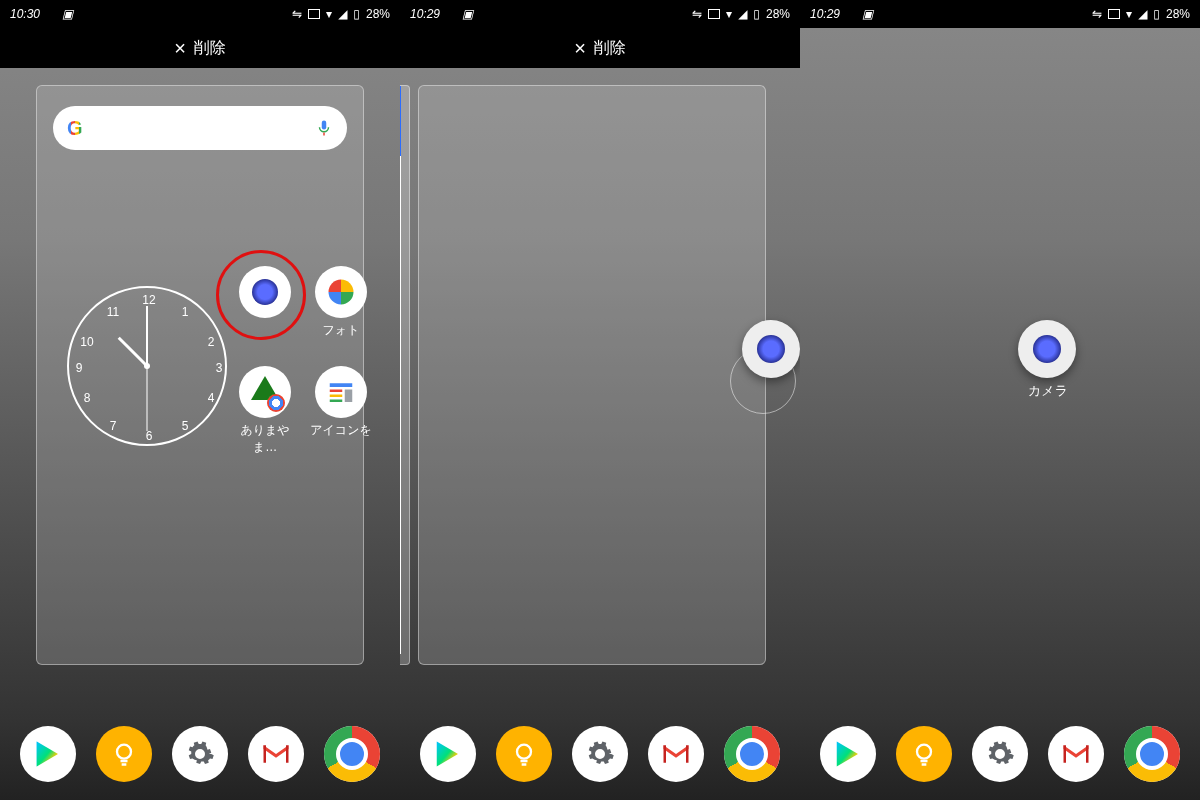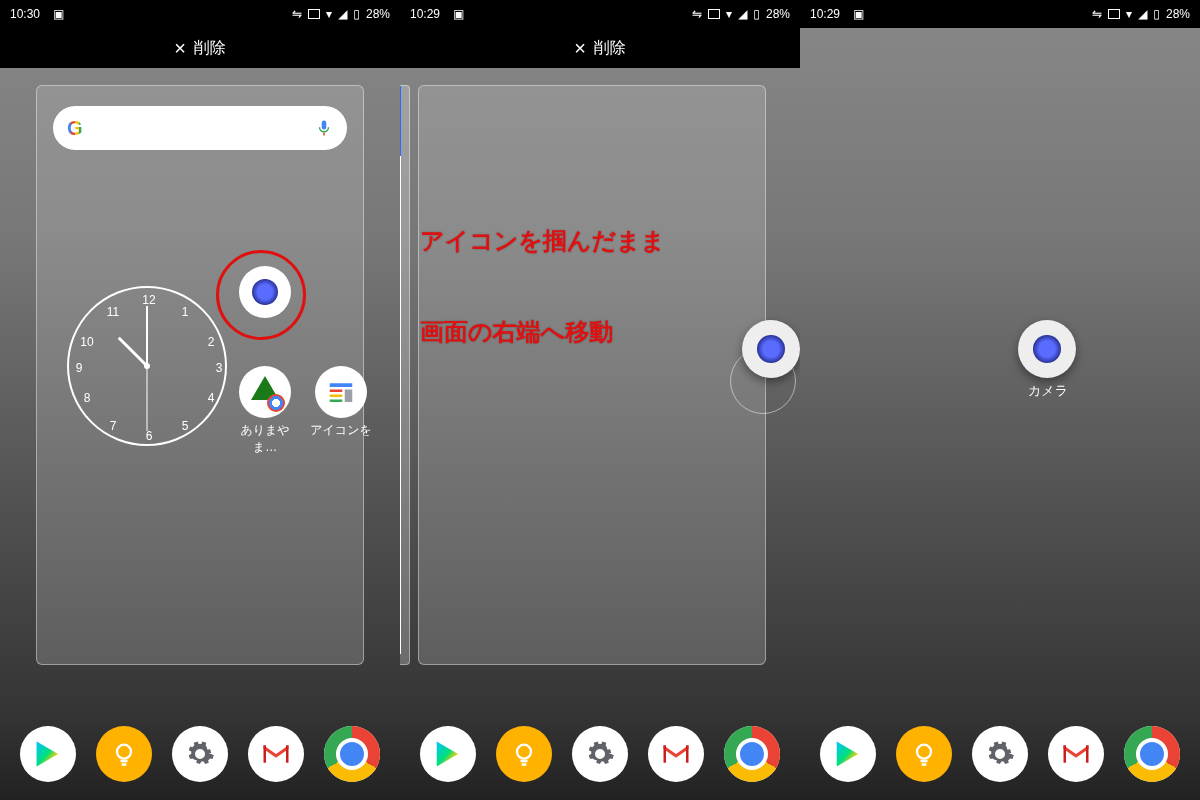--- a/index.html
+++ b/index.html
@@ -23,21 +23,21 @@
   .status-bar {
     height: 28px;
     background: #000;
     display: flex;
     align-items: center;
     color: #fff;
     font-size: 12px;
     padding: 0 10px;
     justify-content: space-between;
   }
-  .status-left { display: flex; align-items: center; gap: 13px; }
+  .status-left { display: flex; align-items: center; gap: 22px; font-style: italic; }
   .status-right { display: flex; align-items: center; gap: 6px; }
   .sq { width:12px; height:10px; border:1px solid #fff; display:inline-block; }
   
   .delete-bar {
     height: 40px;
     display: flex;
     align-items: center;
     justify-content: center;
     background: #000;
     color: #fff;
@@ -284,20 +284,31 @@
       <span class="num" style="top:14px;left:34px">11</span>
       <div class="hand hand-h"></div>
       <div class="hand hand-m"></div>
       <div class="hand hand-s"></div>
       <div class="clock-center"></div>
     </div>
 
     <div class="app-icon" style="top:180px;left:192px">
       <div class="ic camera-ic"></div>
     </div>
+    <div class="app-icon" style="top:180px;left:268px">
+      <div class="ic photo-ic">
+        <svg viewBox="0 0 24 24">
+            <path fill="#EA4335" d="M12 2l0 10L2 12a10 10 0 0110-10z"></path>
+            <path fill="#FBBC05" d="M12 2a10 10 0 0110 10H12z"></path>
+            <path fill="#34A853" d="M22 12a10 10 0 01-10 10V12z"></path>
+            <path fill="#4285F4" d="M12 22A10 10 0 012 12h10z"></path>
+          </svg>
+      </div>
+      <span>フォト</span>
+    </div>
     <div class="app-icon" style="top:280px;left:192px">
       <div class="ic arima-ic"></div>
       <span>ありまやま…</span>
     </div>
     <div class="app-icon" style="top:280px;left:268px">
       <div class="ic news-ic">
         <svg viewBox="0 0 24 24">
             <rect x="3" y="5" width="18" height="3" fill="#4285F4"></rect>
             <rect x="3" y="10" width="10" height="2" fill="#EA4335"></rect>
             <rect x="3" y="14" width="10" height="2" fill="#FBBC05"></rect>
@@ -374,23 +385,20 @@
   <div class="edge-sliver">
     <div class="edge-blue"></div>
     <div class="edge-white"></div>
   </div>
 
   <div class="home-card narrow"></div>
 
   <div class="ghost-ring" style="top:348px;left:330px"></div>
   <div class="floating-camera" style="top:320px;left:342px"></div>
 
-  <div class="anno anno-red" style="top:218px;left:20px;font-size:24px">アイコンを掴んだまま
-
-画面の右端へ移動</div>
 
   <div class="dock">
     <div class="dock-ic play-ic">
         <svg viewBox="0 0 24 24">
           <polygon points="3,2 20,12 3,22" fill="url(#pg2)"></polygon>
           <defs>
             <linearGradient id="pg2" x1="0" y1="0" x2="1" y2="1">
               <stop offset="0" stop-color="#00c3ff"></stop>
               <stop offset="0.5" stop-color="#00e07a"></stop>
               <stop offset="0.75" stop-color="#ffce00"></stop>

